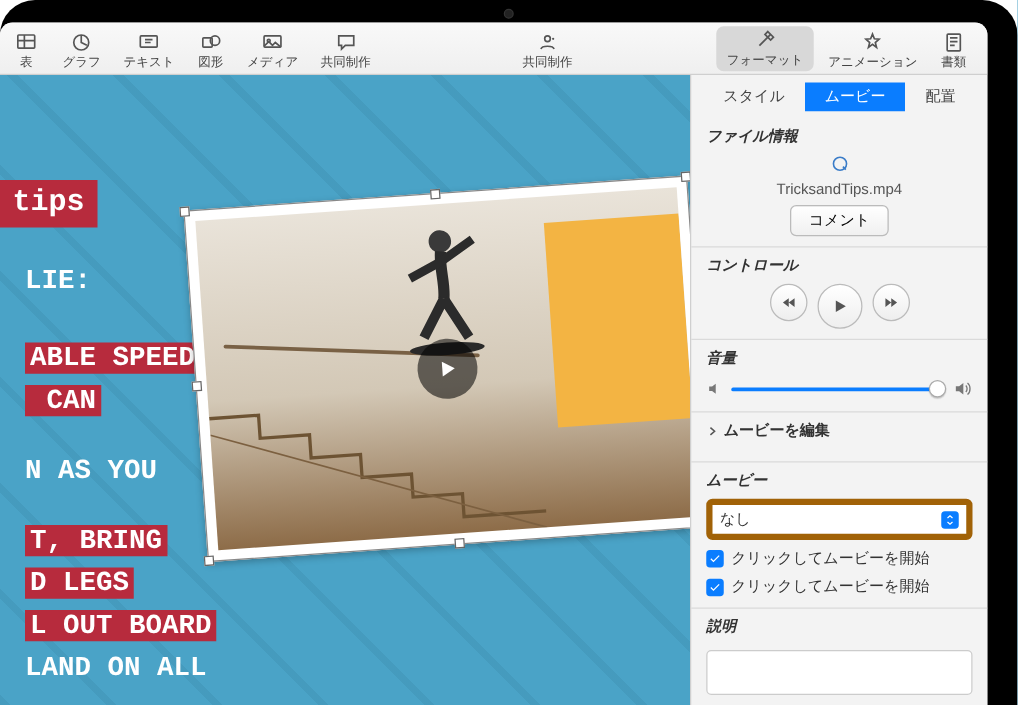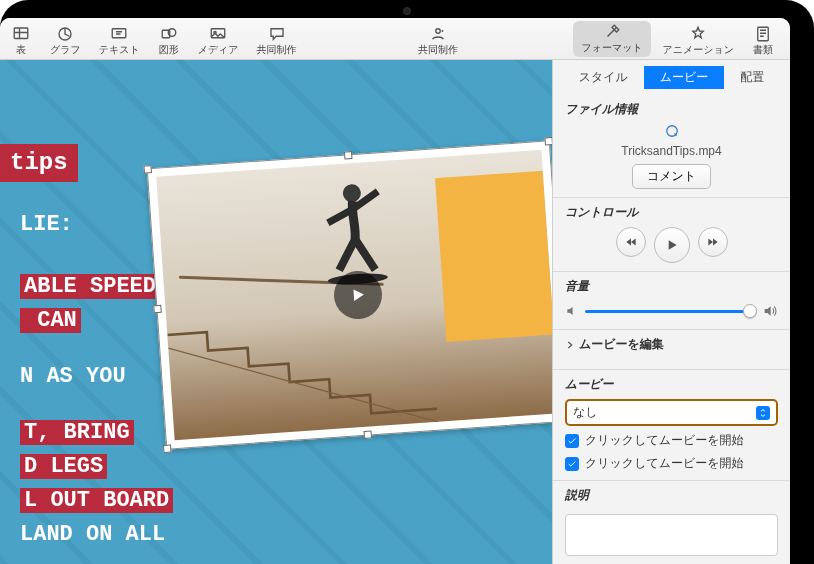--- a/index.html
+++ b/index.html
@@ -87,21 +87,21 @@
   .file-ico { width:14px; height:14px; }
   .replace-btn { margin:6px auto 0; display:block; padding:3px 14px; font-size:12px; border:1px solid #bbb; border-radius:5px; background:linear-gradient(#fff,#f0f0f0); cursor:pointer;}
   .controls-row { display:flex; justify-content:center; gap:8px; margin-top:4px;}
   .circle-btn { width:30px; height:30px; border-radius:50%; border:1px solid #bbb; background:linear-gradient(#fff,#eee); display:flex; align-items:center; justify-content:center; cursor:pointer;}
   .circle-btn.play{ width:36px;height:36px; }
   .slider-row { display:flex; align-items:center; gap:6px; margin-top:4px;}
   .slider { flex:1; height:20px; position:relative;}
   .slider-track { position:absolute; left:0; right:0; top:50%; height:3px; margin-top:-1.5px; background:#0a7dff; border-radius:2px;}
   .slider-thumb { position:absolute; right:-1px; top:50%; width:14px; height:14px; margin-top:-7px; border-radius:50%; background:#fff; border:1px solid #aaa; box-shadow:0 1px 1px rgba(0,0,0,0.2);}
   .disclosure { display:flex; align-items:center; gap:4px; font-weight:bold; cursor:pointer; padding:4px 0;}
-  .select { width:100%; border:2px solid #a16207; border-radius:5px; background:#fff; padding:3px 6px; font-size:12px; display:flex; justify-content:space-between; align-items:center; cursor:pointer; margin-top:3px;}
+  .select { width:100%; border:5px solid #a16207; border-radius:5px; background:#fff; padding:3px 6px; font-size:12px; display:flex; justify-content:space-between; align-items:center; cursor:pointer; margin-top:3px;}
   .select .chev { width:14px; height:14px; background:#0a7dff; border-radius:3px; display:flex; align-items:center; justify-content:center;}
   .checkrow { display:flex; align-items:center; gap:6px; margin-top:6px; cursor:pointer;}
   .cb { width:14px;height:14px;border-radius:3px;background:#0a7dff;display:flex;align-items:center;justify-content:center;}
   .cb svg{stroke:#fff;stroke-width:2.4;fill:none;}
   .desc-box { margin:4px 12px 0; height:54px; background:#fff; border:1px solid #ccc; border-radius:4px;}
 </style>
 </head>
 <body>
 
 <div class="device-frame">

